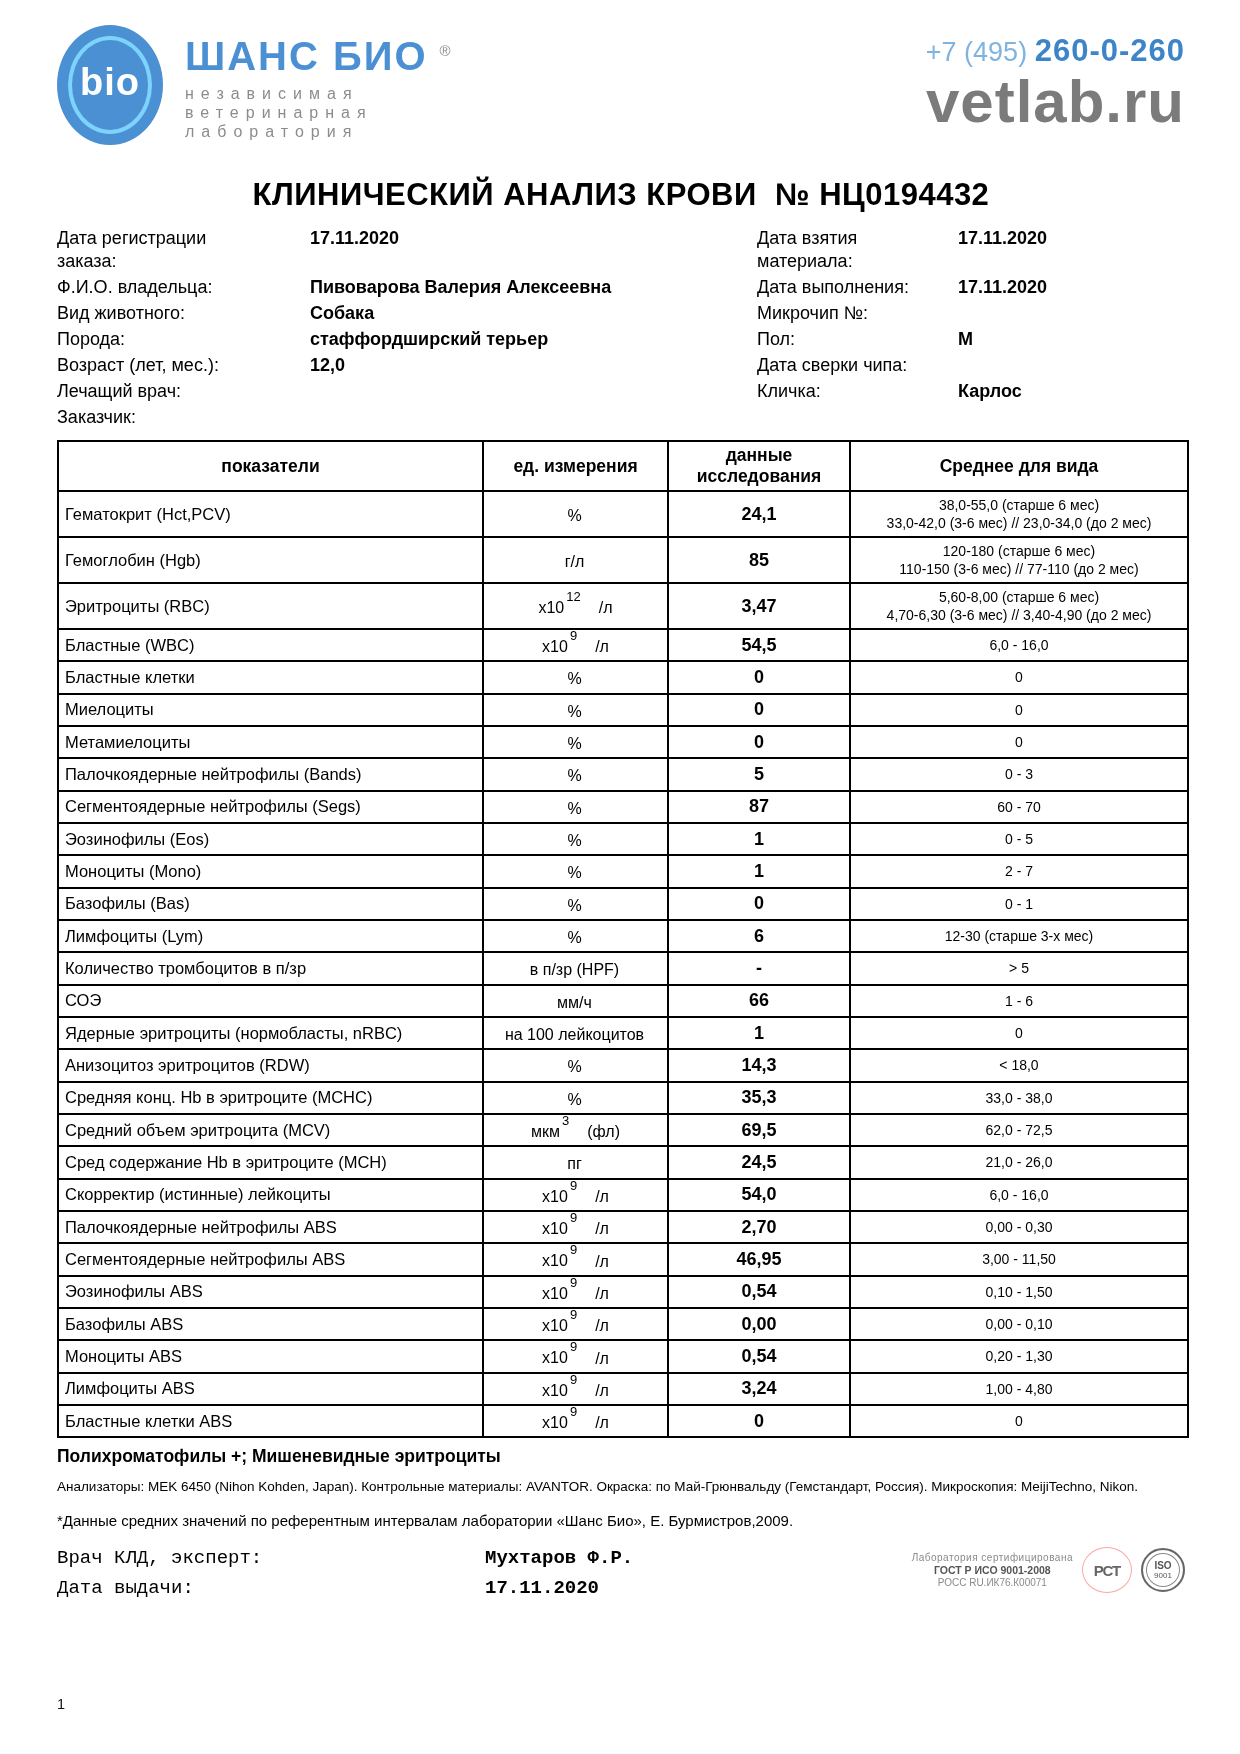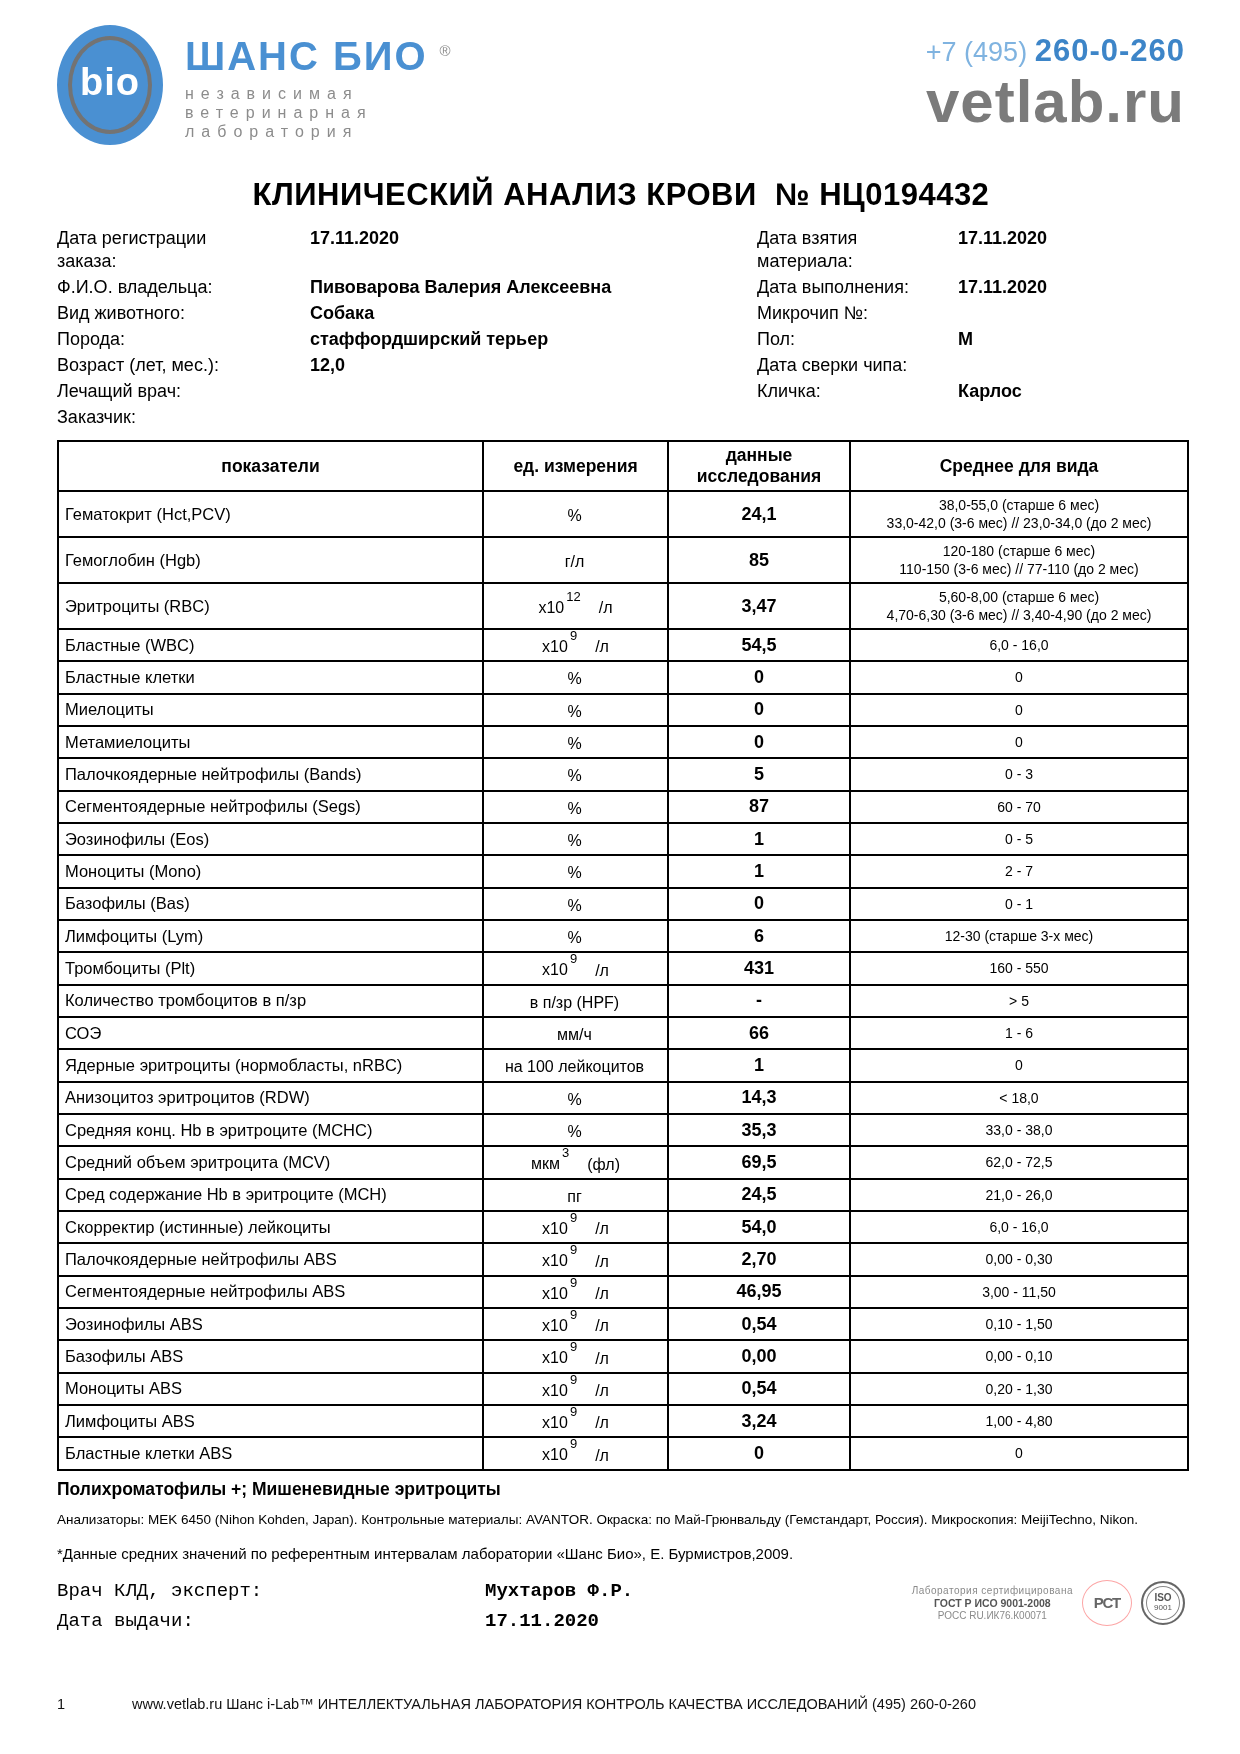--- a/index.html
+++ b/index.html
@@ -8,21 +8,21 @@
   .page {
     width:1240px; height:1754px; background:#fff; margin:0 auto;
     position:relative; padding:25px 55px 0 57px; overflow:hidden;
   }
 
   
   .masthead { display:flex; justify-content:space-between; align-items:flex-start; height:128px; }
   .logo-block { display:flex; align-items:flex-start; gap:22px; }
   .logo-mark {
     width:106px; height:120px; border:11px solid #4a90d2; border-radius:50%;
-    background:#737373; padding:4px; flex:none;
+    background:#7dd3fc; padding:4px; flex:none;
   }
   .logo-inner {
     width:100%; height:100%; background:#4a90d2; border-radius:50%;
     display:flex; align-items:center; justify-content:center;
   }
   .logo-text { color:#fff; font-weight:bold; font-size:38px; letter-spacing:1px; transform:translateY(-3px); }
   .brand { padding-top:6px; }
   .brand-name { font-size:40px; font-weight:bold; color:#4a90d2; letter-spacing:2px; line-height:40px; }
   .reg-mark { font-size:15px; color:#8c8c8c; vertical-align:super; margin-left:12px; font-weight:normal; }
   .brand-sub { margin-top:8px; }
@@ -322,28 +322,20 @@
 
   <tr class="data-row">
     <td class="c-name"><span>Лимфоциты (Lym)</span></td>
     <td class="c-unit"><span class="u-base">%</span><sup class="u-sup"></sup><span class="u-rest"></span></td>
     <td class="c-val"><span>6</span></td>
     <td class="c-range">
             <div class="r1">12-30 (старше 3-х мес)</div>
           </td>
   </tr>
 
-  <tr class="data-row">
-    <td class="c-name"><span>Тромбоциты (Plt)</span></td>
-    <td class="c-unit"><span class="u-base">x10</span><sup class="u-sup">9</sup><span class="u-rest">/л</span></td>
-    <td class="c-val"><span>431</span></td>
-    <td class="c-range">
-            <div class="r1">160 - 550</div>
-          </td>
-  </tr>
 
   <tr class="data-row">
     <td class="c-name"><span>Количество тромбоцитов в п/зр</span></td>
     <td class="c-unit"><span class="u-base">в п/зр (HPF)</span><sup class="u-sup"></sup><span class="u-rest"></span></td>
     <td class="c-val"><span>-</span></td>
     <td class="c-range">
             <div class="r1">&gt; 5</div>
           </td>
   </tr>
 
@@ -497,16 +489,15 @@
       <div class="stamp-rst">РСТ</div>
       <div class="stamp-iso">
         <span class="iso-top">ISO</span>
         <span class="iso-bottom">9001</span>
       </div>
     </div>
   </div>
 
   <footer class="page-footer">
     <span class="page-num">1</span>
-    <span class="footer-text">www.vetlab.ru Шанс i-Lab™ ИНТЕЛЛЕКТУАЛЬНАЯ ЛАБОРАТОРИЯ КОНТРОЛЬ КАЧЕСТВА ИССЛЕДОВАНИЙ (495) 260-0-260</span>
   </footer>
 
 </div>
 
 </body></html>

